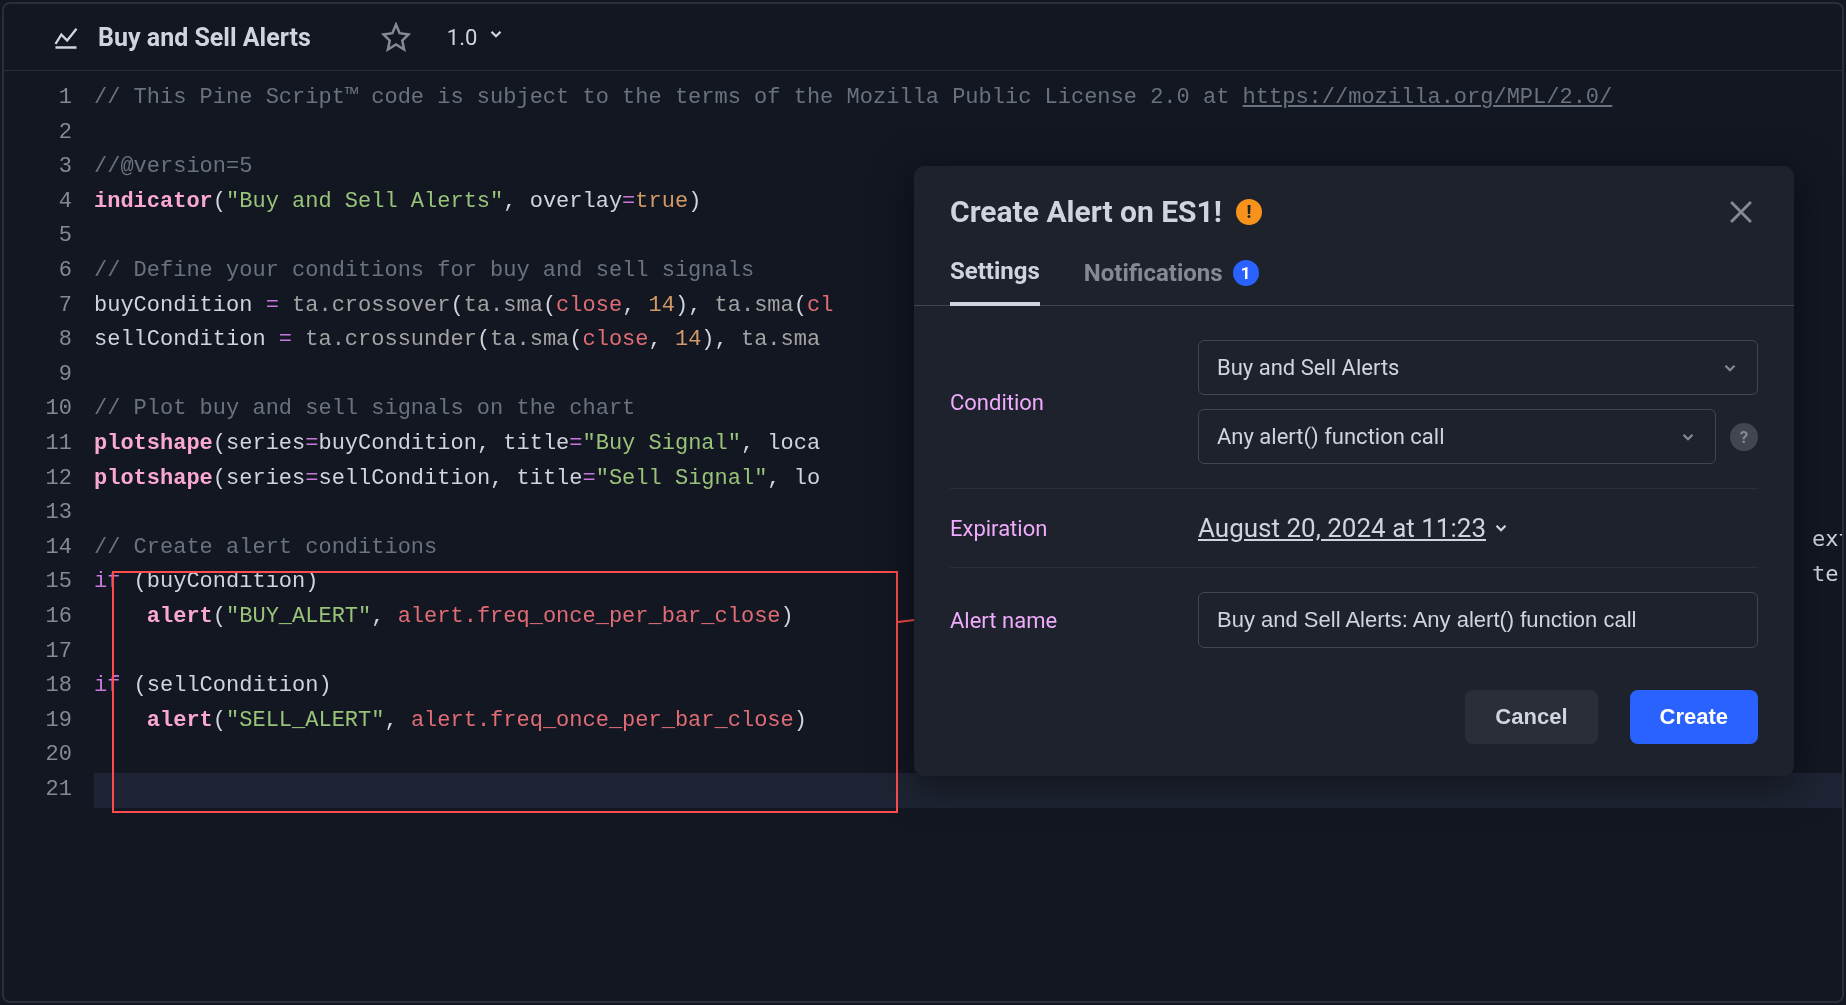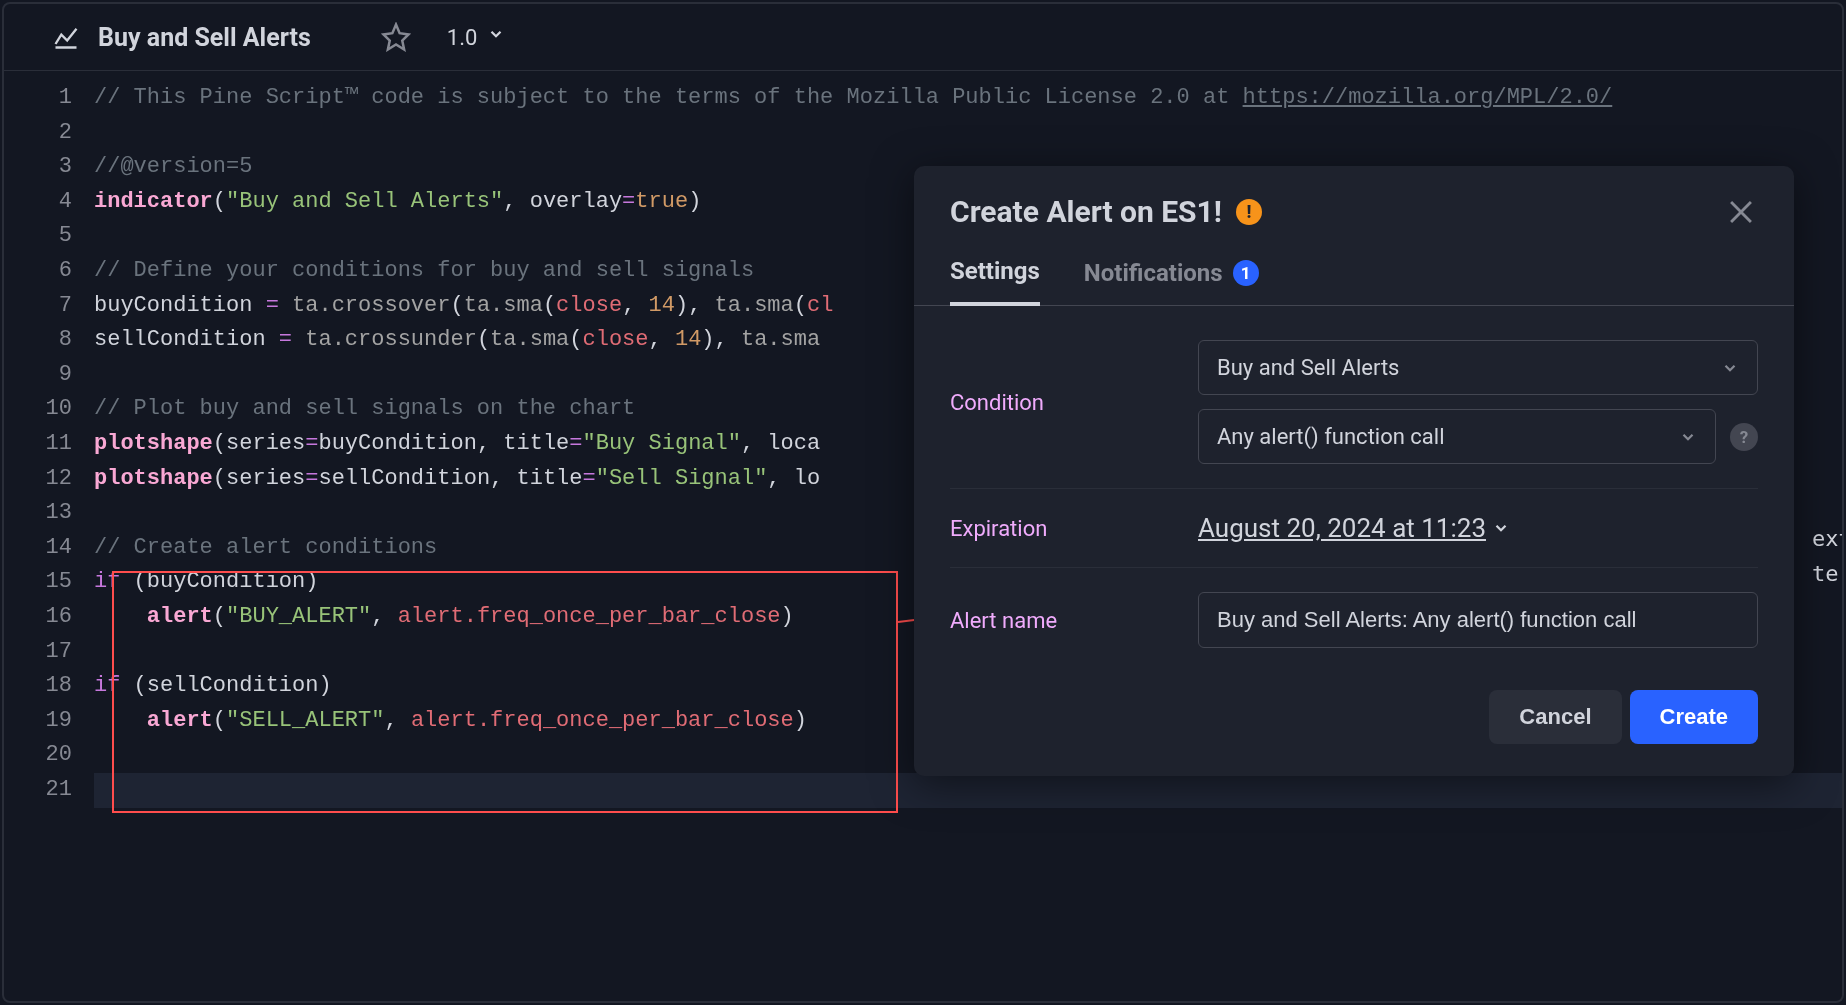--- a/index.html
+++ b/index.html
@@ -231,21 +231,21 @@
     font-size: 26px;
     display: flex;
     align-items: center;
     gap: 6px;
     cursor: pointer;
     text-decoration: underline;
   }
   .dialog-footer {
     display: flex;
     justify-content: flex-end;
-    gap: 8px;
+    gap: 32px;
     padding: 8px 36px 12px 32px;
   }
   .btn {
     border: none;
     border-radius: 8px;
     padding: 14px 30px;
     font-size: 22px;
     font-weight: 600;
     cursor: pointer;
   }

